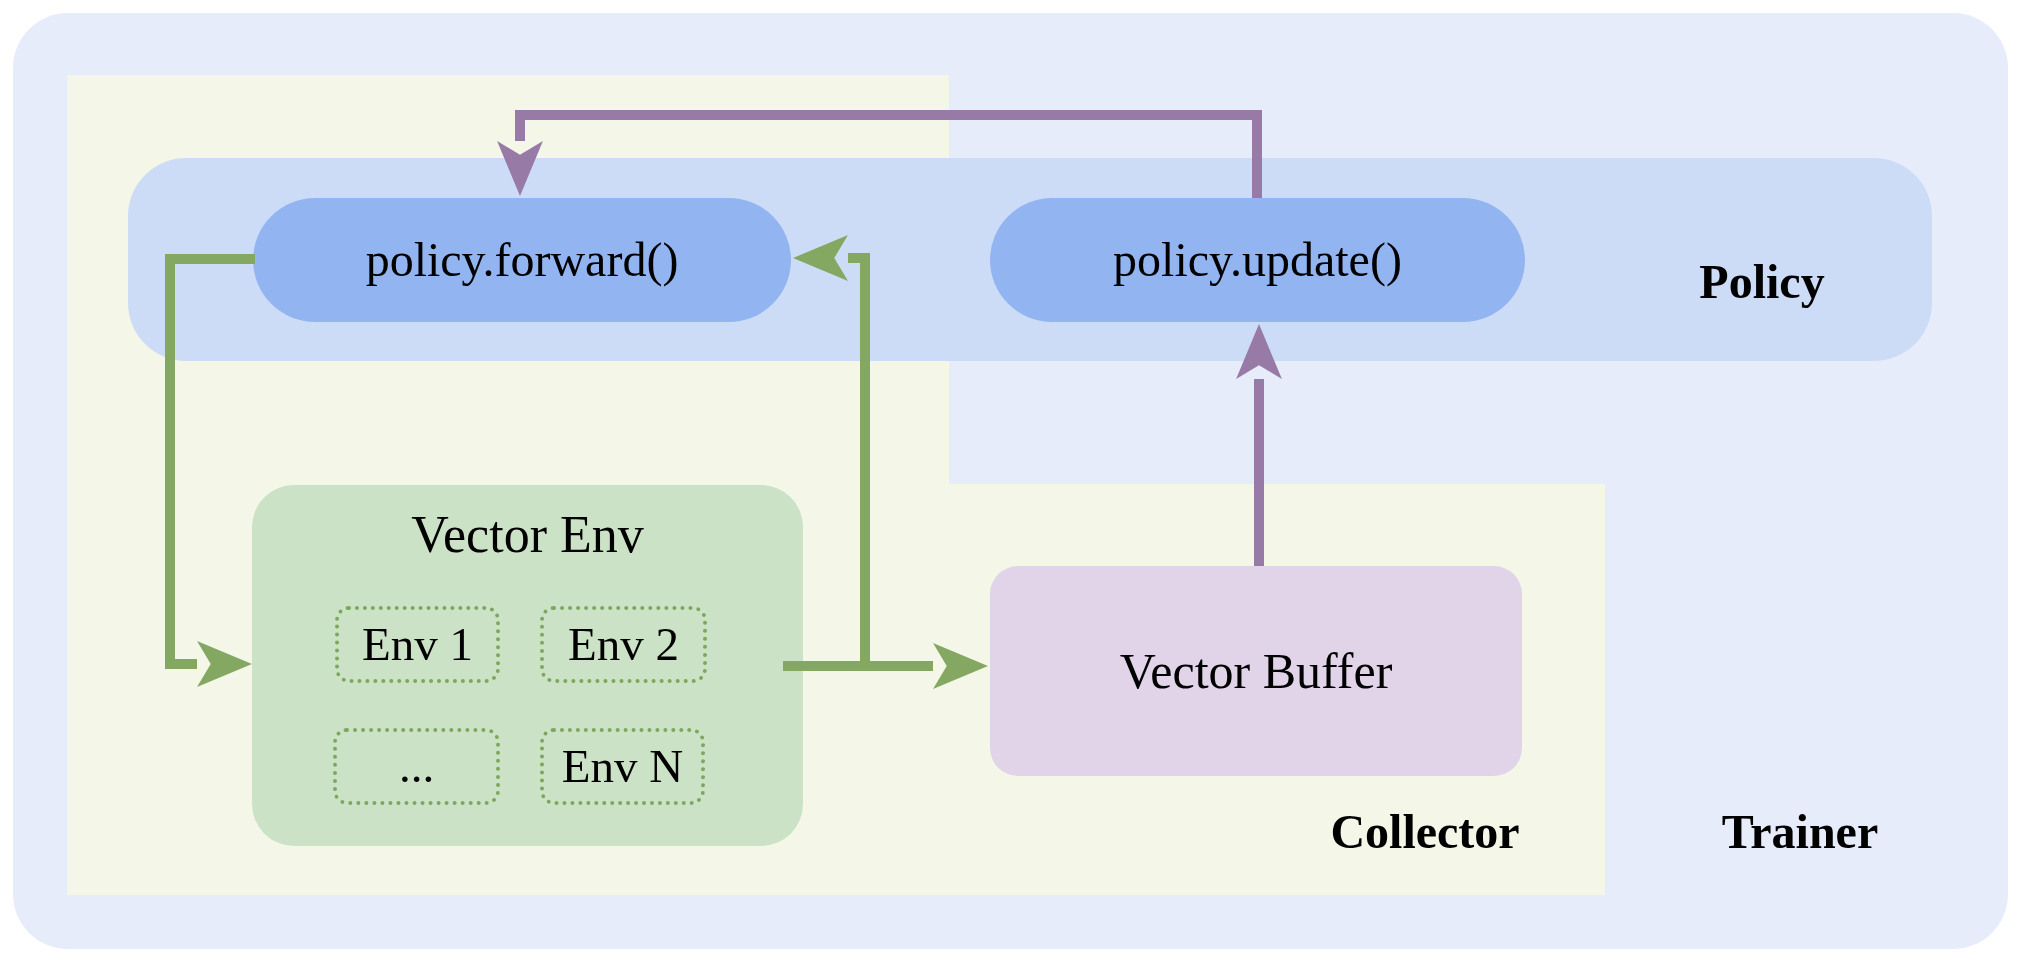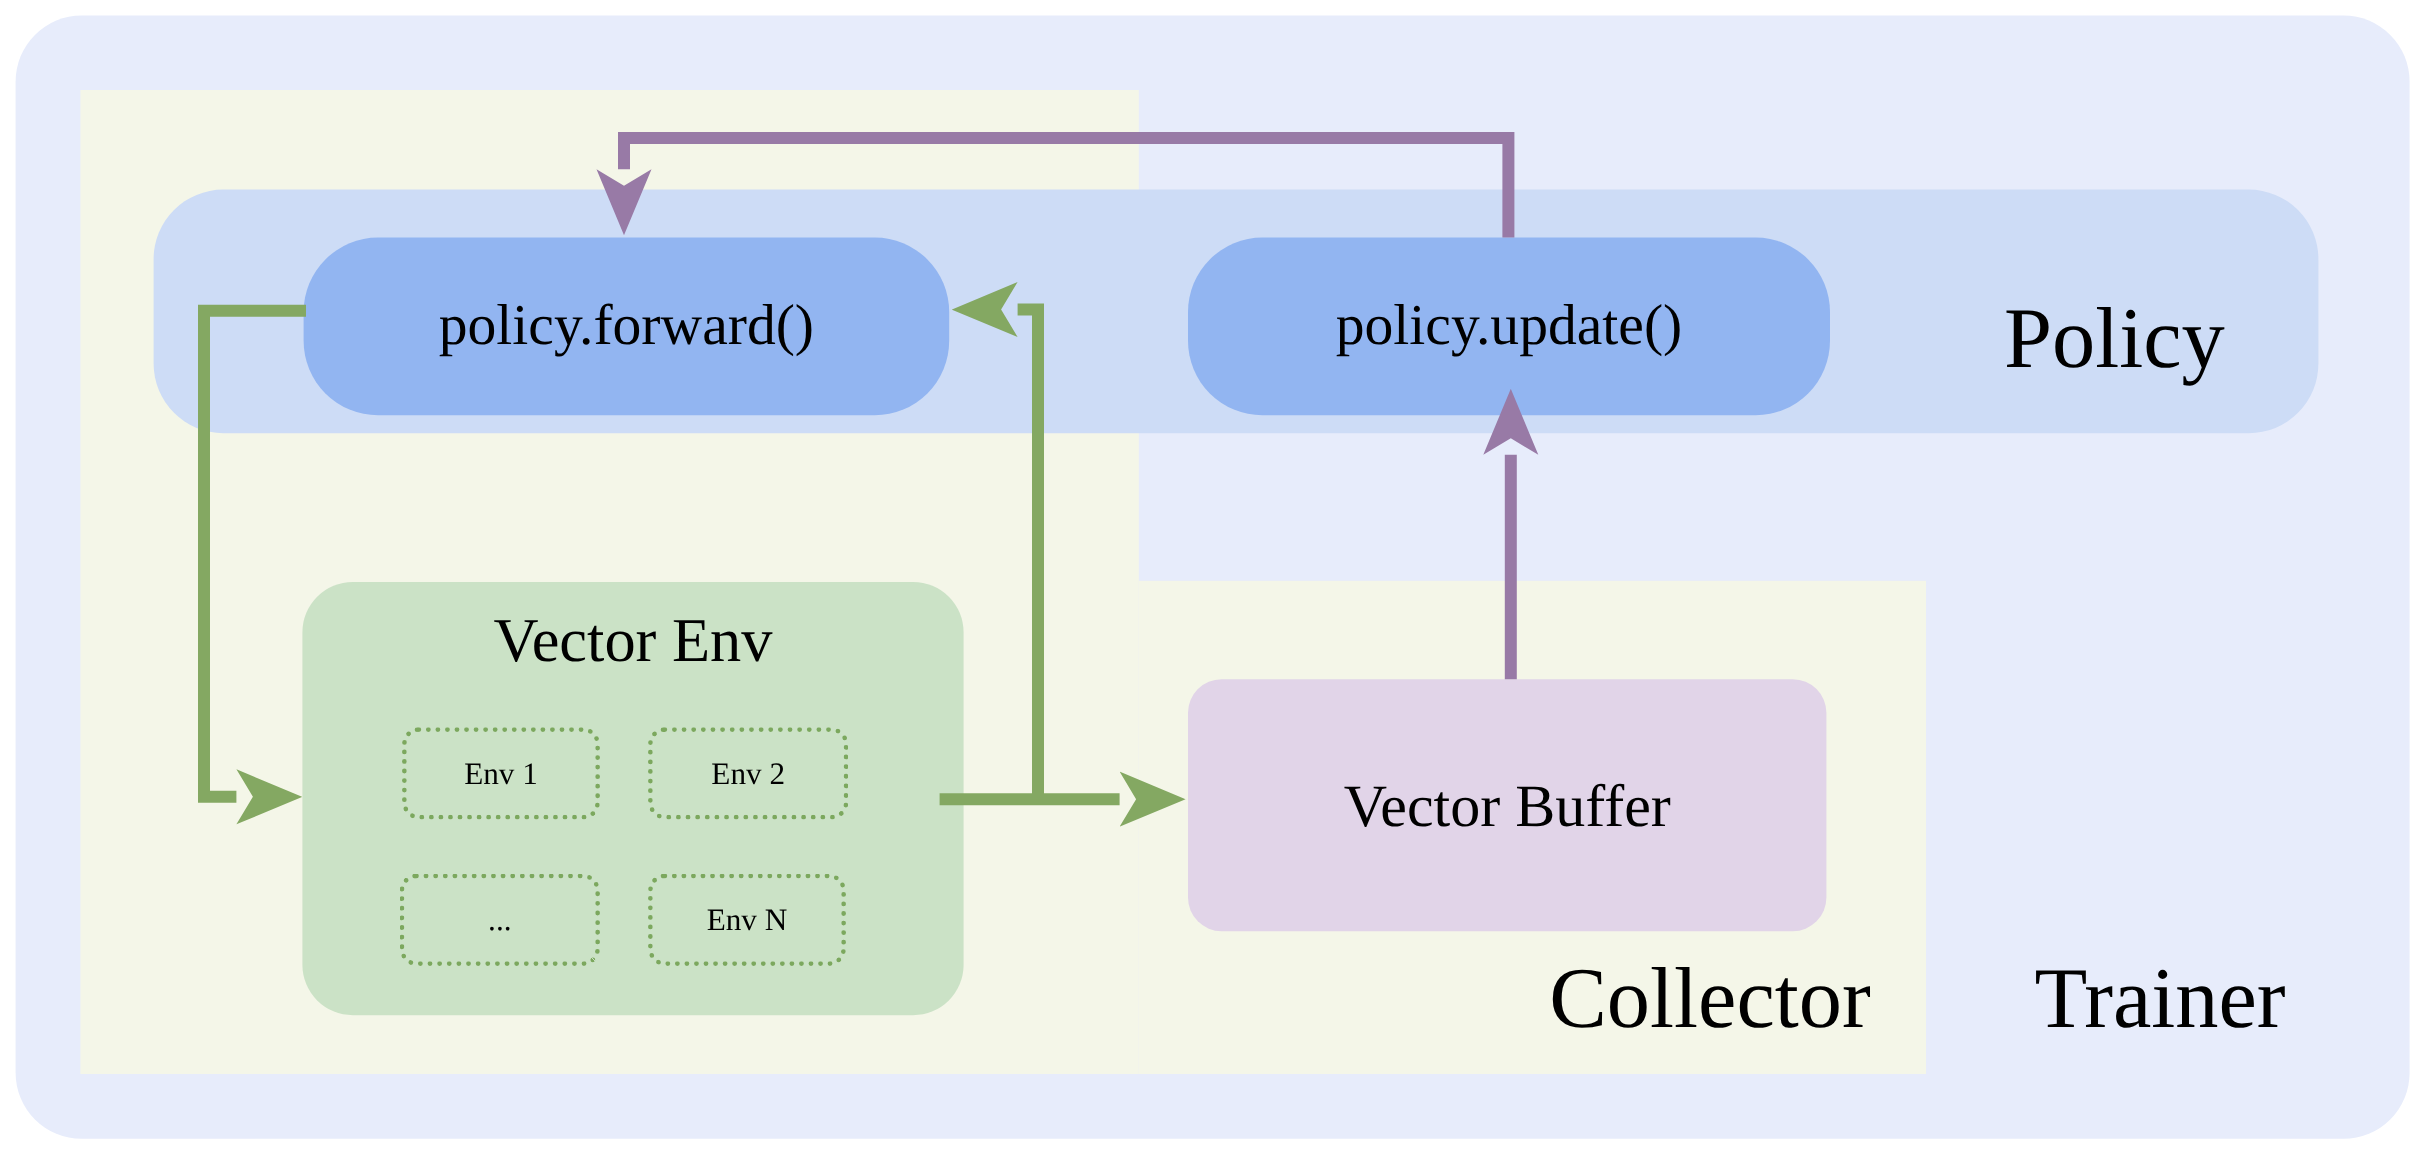--- a/index.html
+++ b/index.html
@@ -25,45 +25,45 @@
     background:var(--trainer-bg);z-index:1;
   }
   .collector-part{background:var(--collector-bg);z-index:2;}
   .collector-a{left:67px;top:75px;width:882px;height:820px;}
   .collector-b{left:949px;top:484px;width:656px;height:411px;}
   .policy-band{
     left:128px;top:158px;width:1804px;height:203px;border-radius:58px;
     background:var(--policy-band-bg);z-index:3;
   }
   .pill{
-    height:148px;border-radius:62px;background:var(--pill-bg);z-index:4;
+    height:124px;border-radius:62px;background:var(--pill-bg);z-index:4;
     display:flex;align-items:center;justify-content:center;
     font-size:48px;line-height:1;
   }
   .pill-forward{left:253px;top:198px;width:538px;}
   .pill-update{left:990px;top:198px;width:535px;}
   .big-label{
     z-index:5;display:flex;align-items:center;justify-content:center;
-    font-size:72px;font-weight:normal;line-height:1;width:400px;height:84px;
+    font-size:48px;font-weight:bold;line-height:1;width:400px;height:84px;
   }
   .label-policy{left:1562px;top:240px;}
   .label-collector{left:1225px;top:790px;}
   .label-trainer{left:1600px;top:790px;}
   .venv{
     left:252px;top:485px;width:551px;height:361px;border-radius:42px;
     background:var(--env-box-bg);z-index:4;
   }
   .venv-title{
     position:absolute;left:0;top:24px;width:100%;text-align:center;
     font-size:52px;line-height:1;
   }
   .env-chip{
     position:absolute;border:4px dotted var(--env-chip-border);border-radius:14px;
     display:flex;align-items:center;justify-content:center;
-    font-size:26px;line-height:1;box-sizing:border-box;
+    font-size:47px;line-height:1;box-sizing:border-box;
   }
   .chip-env1{left:83px;top:121px;width:165px;height:77px;}
   .chip-env2{left:288px;top:121px;width:167px;height:77px;}
   .chip-dots{left:81px;top:243px;width:167px;height:77px;}
   .chip-envn{left:288px;top:243px;width:165px;height:77px;}
   .buffer{
     left:990px;top:566px;width:532px;height:210px;border-radius:28px;
     background:var(--buffer-bg);z-index:4;
     display:flex;align-items:center;justify-content:center;
     font-size:50px;line-height:1;

